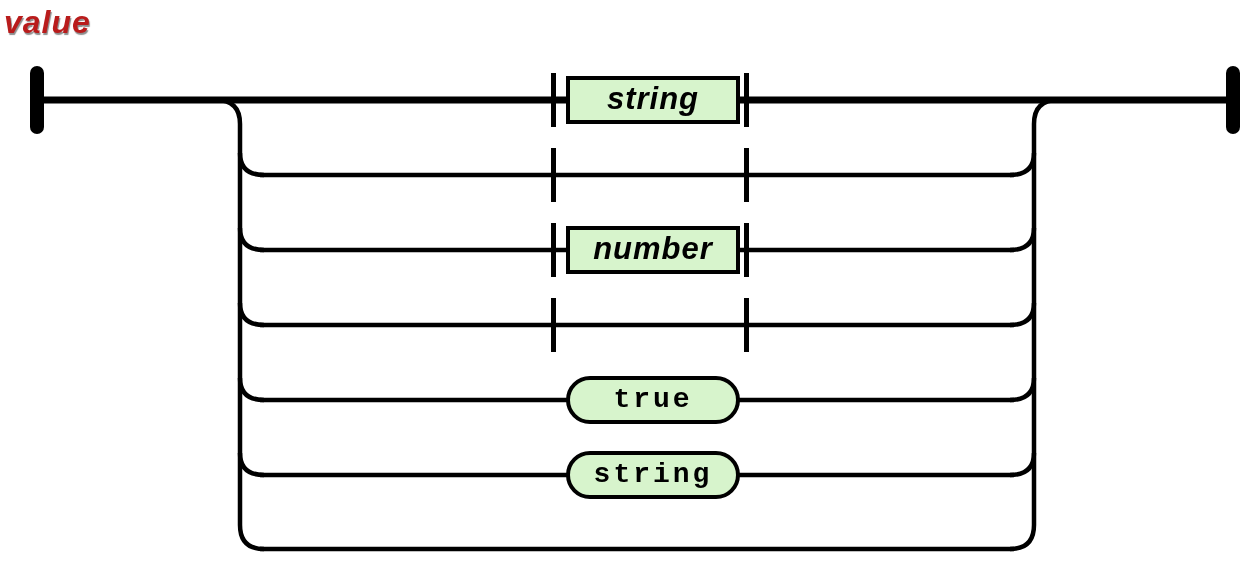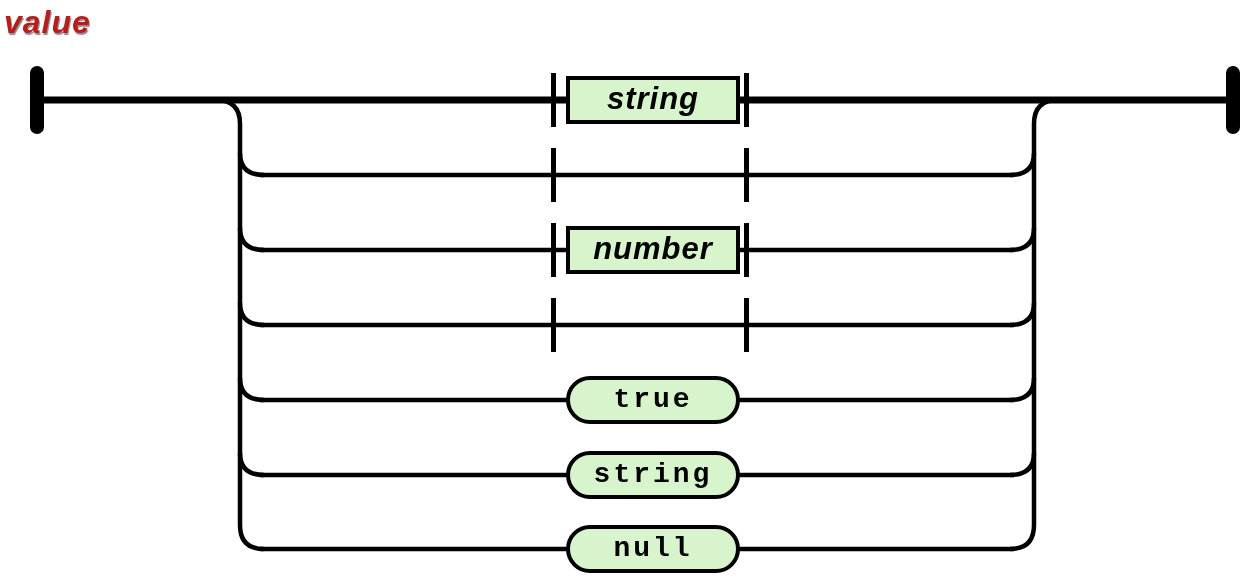--- a/index.html
+++ b/index.html
@@ -114,17 +114,14 @@
   </div>
   <div class="node rect" style="top:226px">
     <span>number</span>
   </div>
   <div class="node pill" style="top:376px">
     <span>true</span>
   </div>
   <div class="node pill" style="top:451px">
     <span>string</span>
   </div>
-  <div class="node pill" style="top:525px">
-    <span>null</span>
-  </div>
 
 </div>
 
 </body></html>

